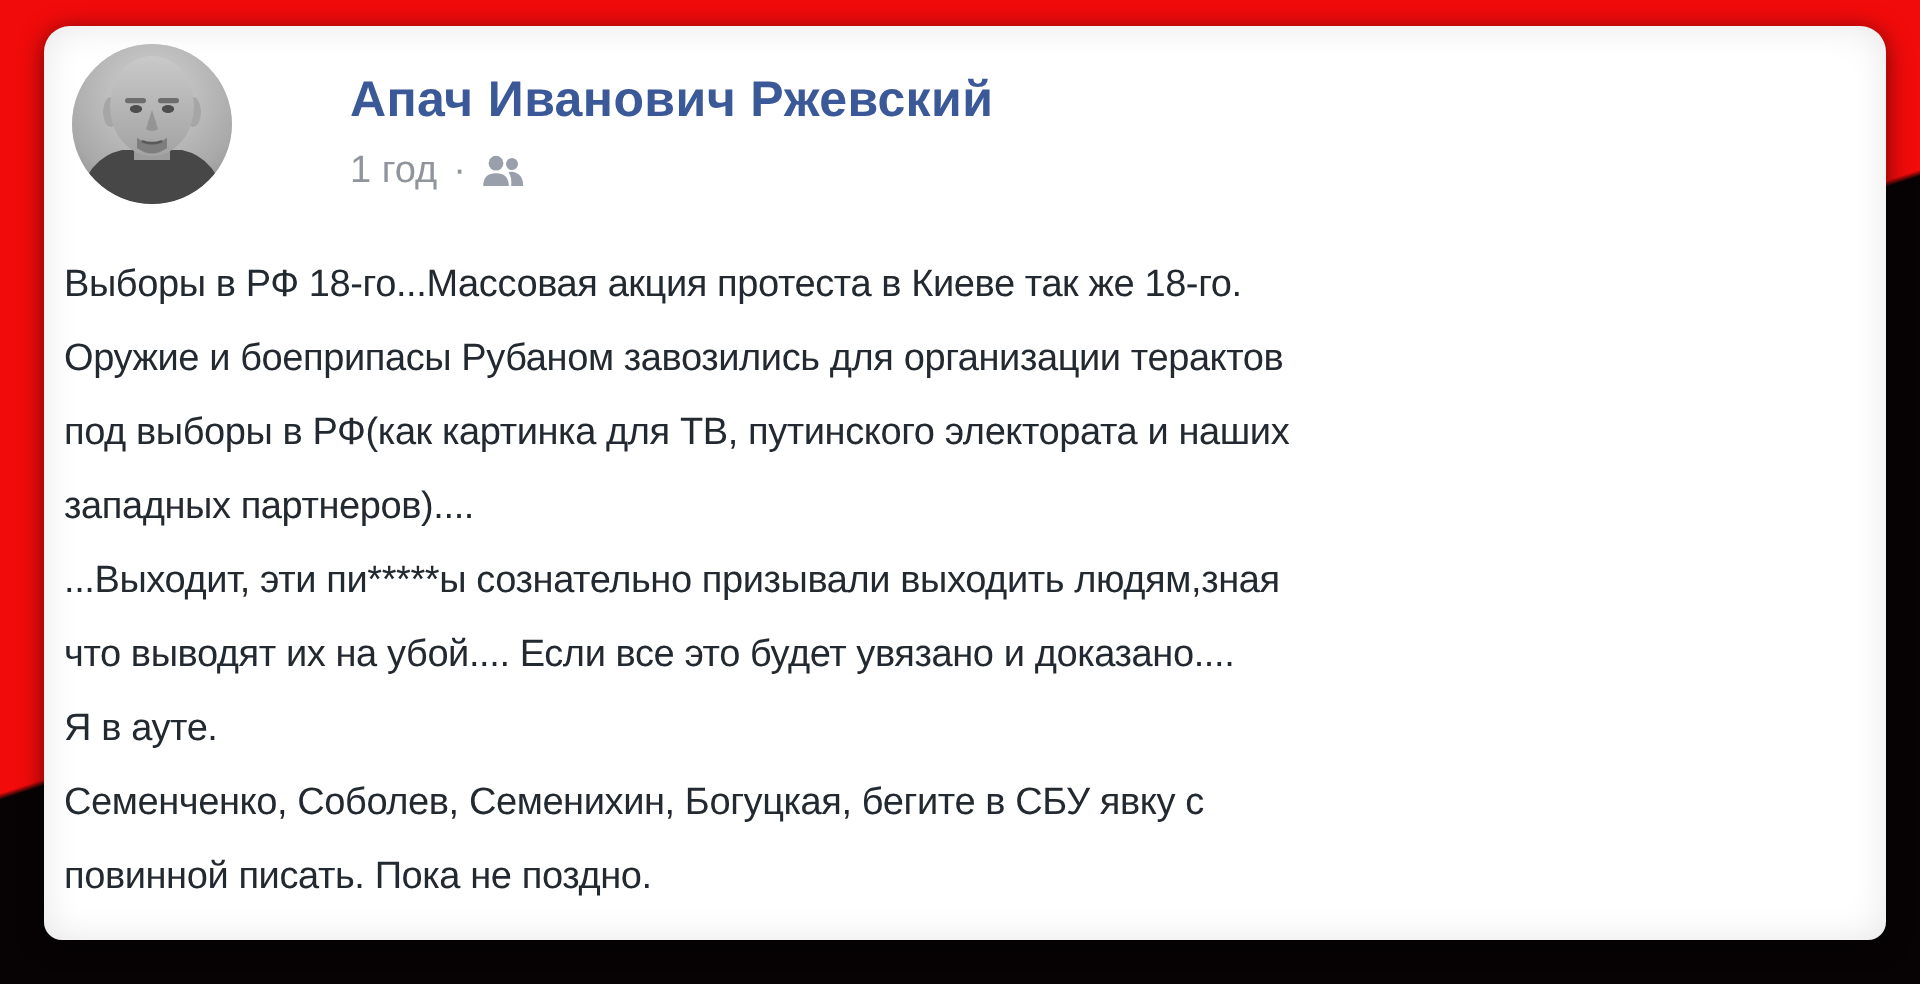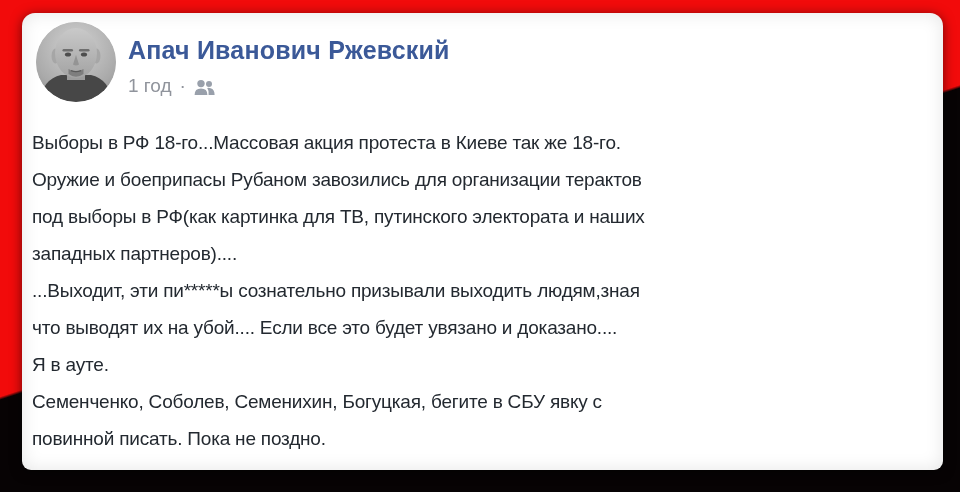--- a/index.html
+++ b/index.html
@@ -14,20 +14,21 @@
     position:absolute;
     left:22px; top:13px;
     width:921px; height:457px;
     background:#ffffff;
     border-radius:13px 13px 9px 9px;
     box-shadow: 0 2px 12px rgba(0,0,0,0.55), inset 0 0 18px rgba(0,0,0,0.10);
   }
   .post-header {
     display:flex;
     padding:9px 0 0 14px;
+    gap:47px;
   }
   .avatar {
     width:80px; height:80px;
     border-radius:50%;
     overflow:hidden;
     flex:none;
     background:#bdbdbd;
     cursor:pointer;
   }
   .avatar svg { display:block; }
@@ -39,21 +40,21 @@
     color:#3b5998;
     font-weight:bold;
     font-size:25px;
     line-height:30px;
     letter-spacing:0.2px;
     cursor:pointer;
   }
   .meta-row {
     margin-top:10px;
     display:flex;
-    align-items:center;
+    align-items:flex-start;
     color:#90949c;
     font-size:19px;
     line-height:22px;
   }
   .meta-sep { margin:0 8px; }
   .friends-icon { display:inline-flex; margin-top:2px; }
   .post-text {
     padding:22px 8px 0 10px;
     font-size:19px;
     line-height:37px;

